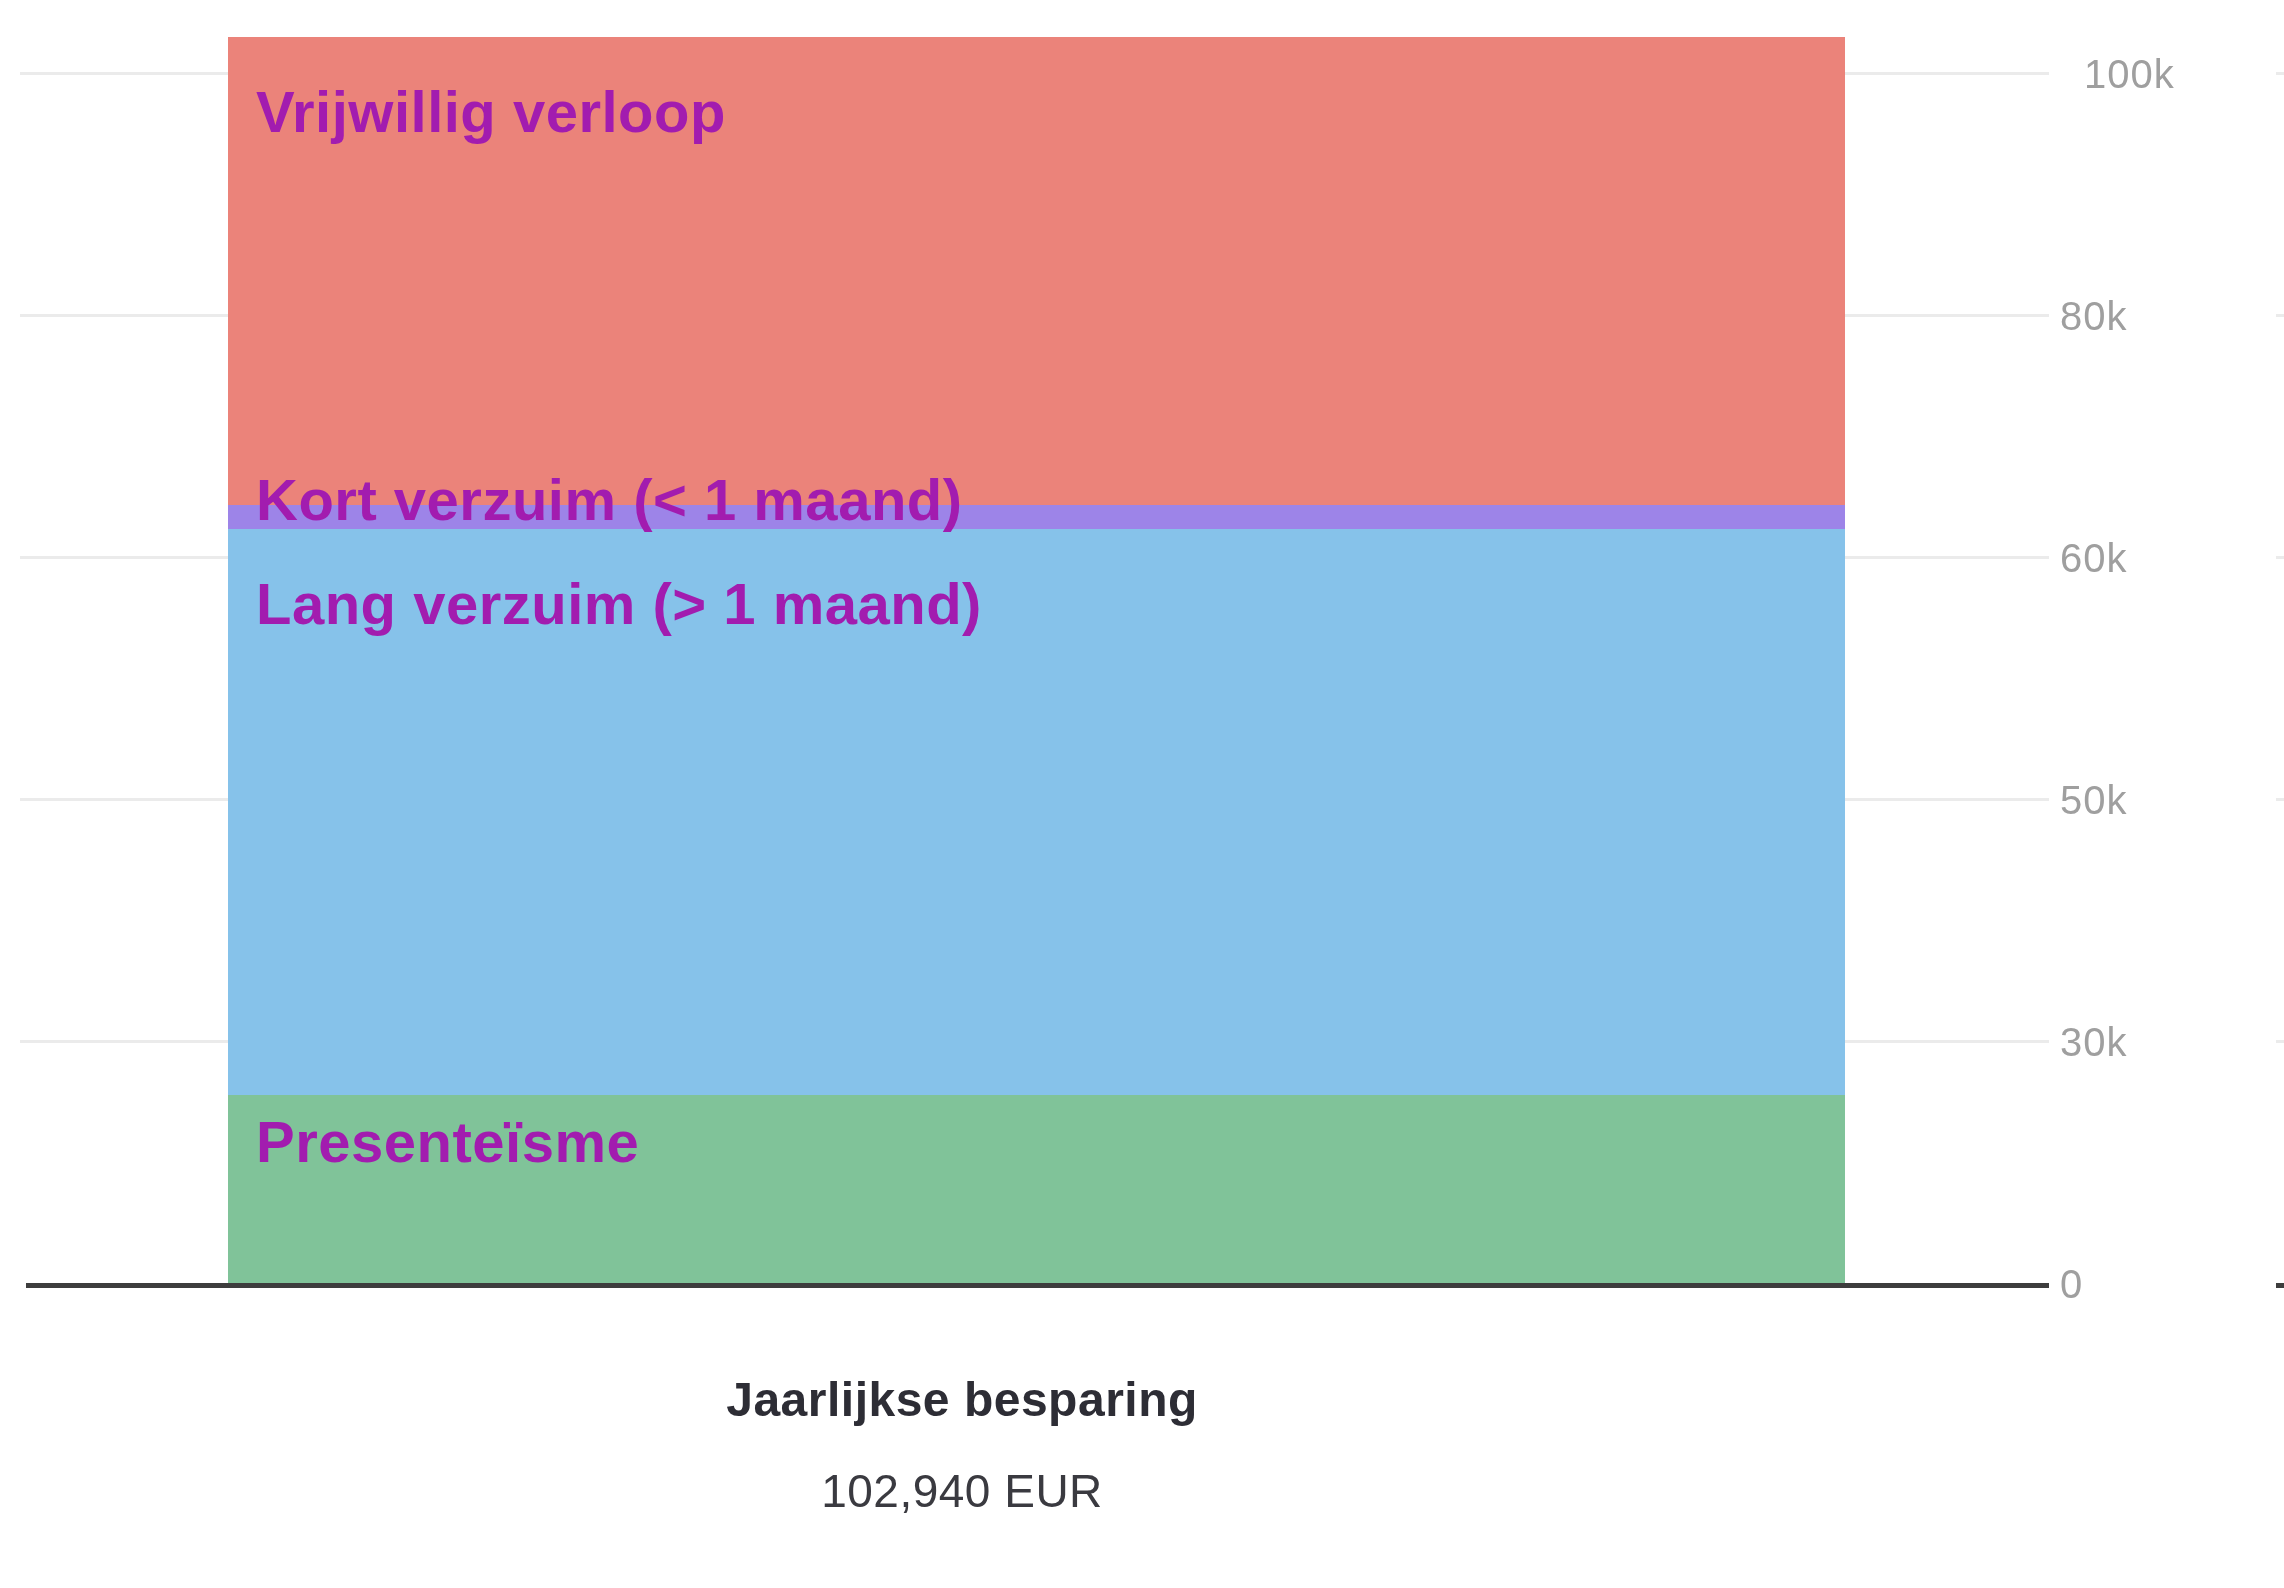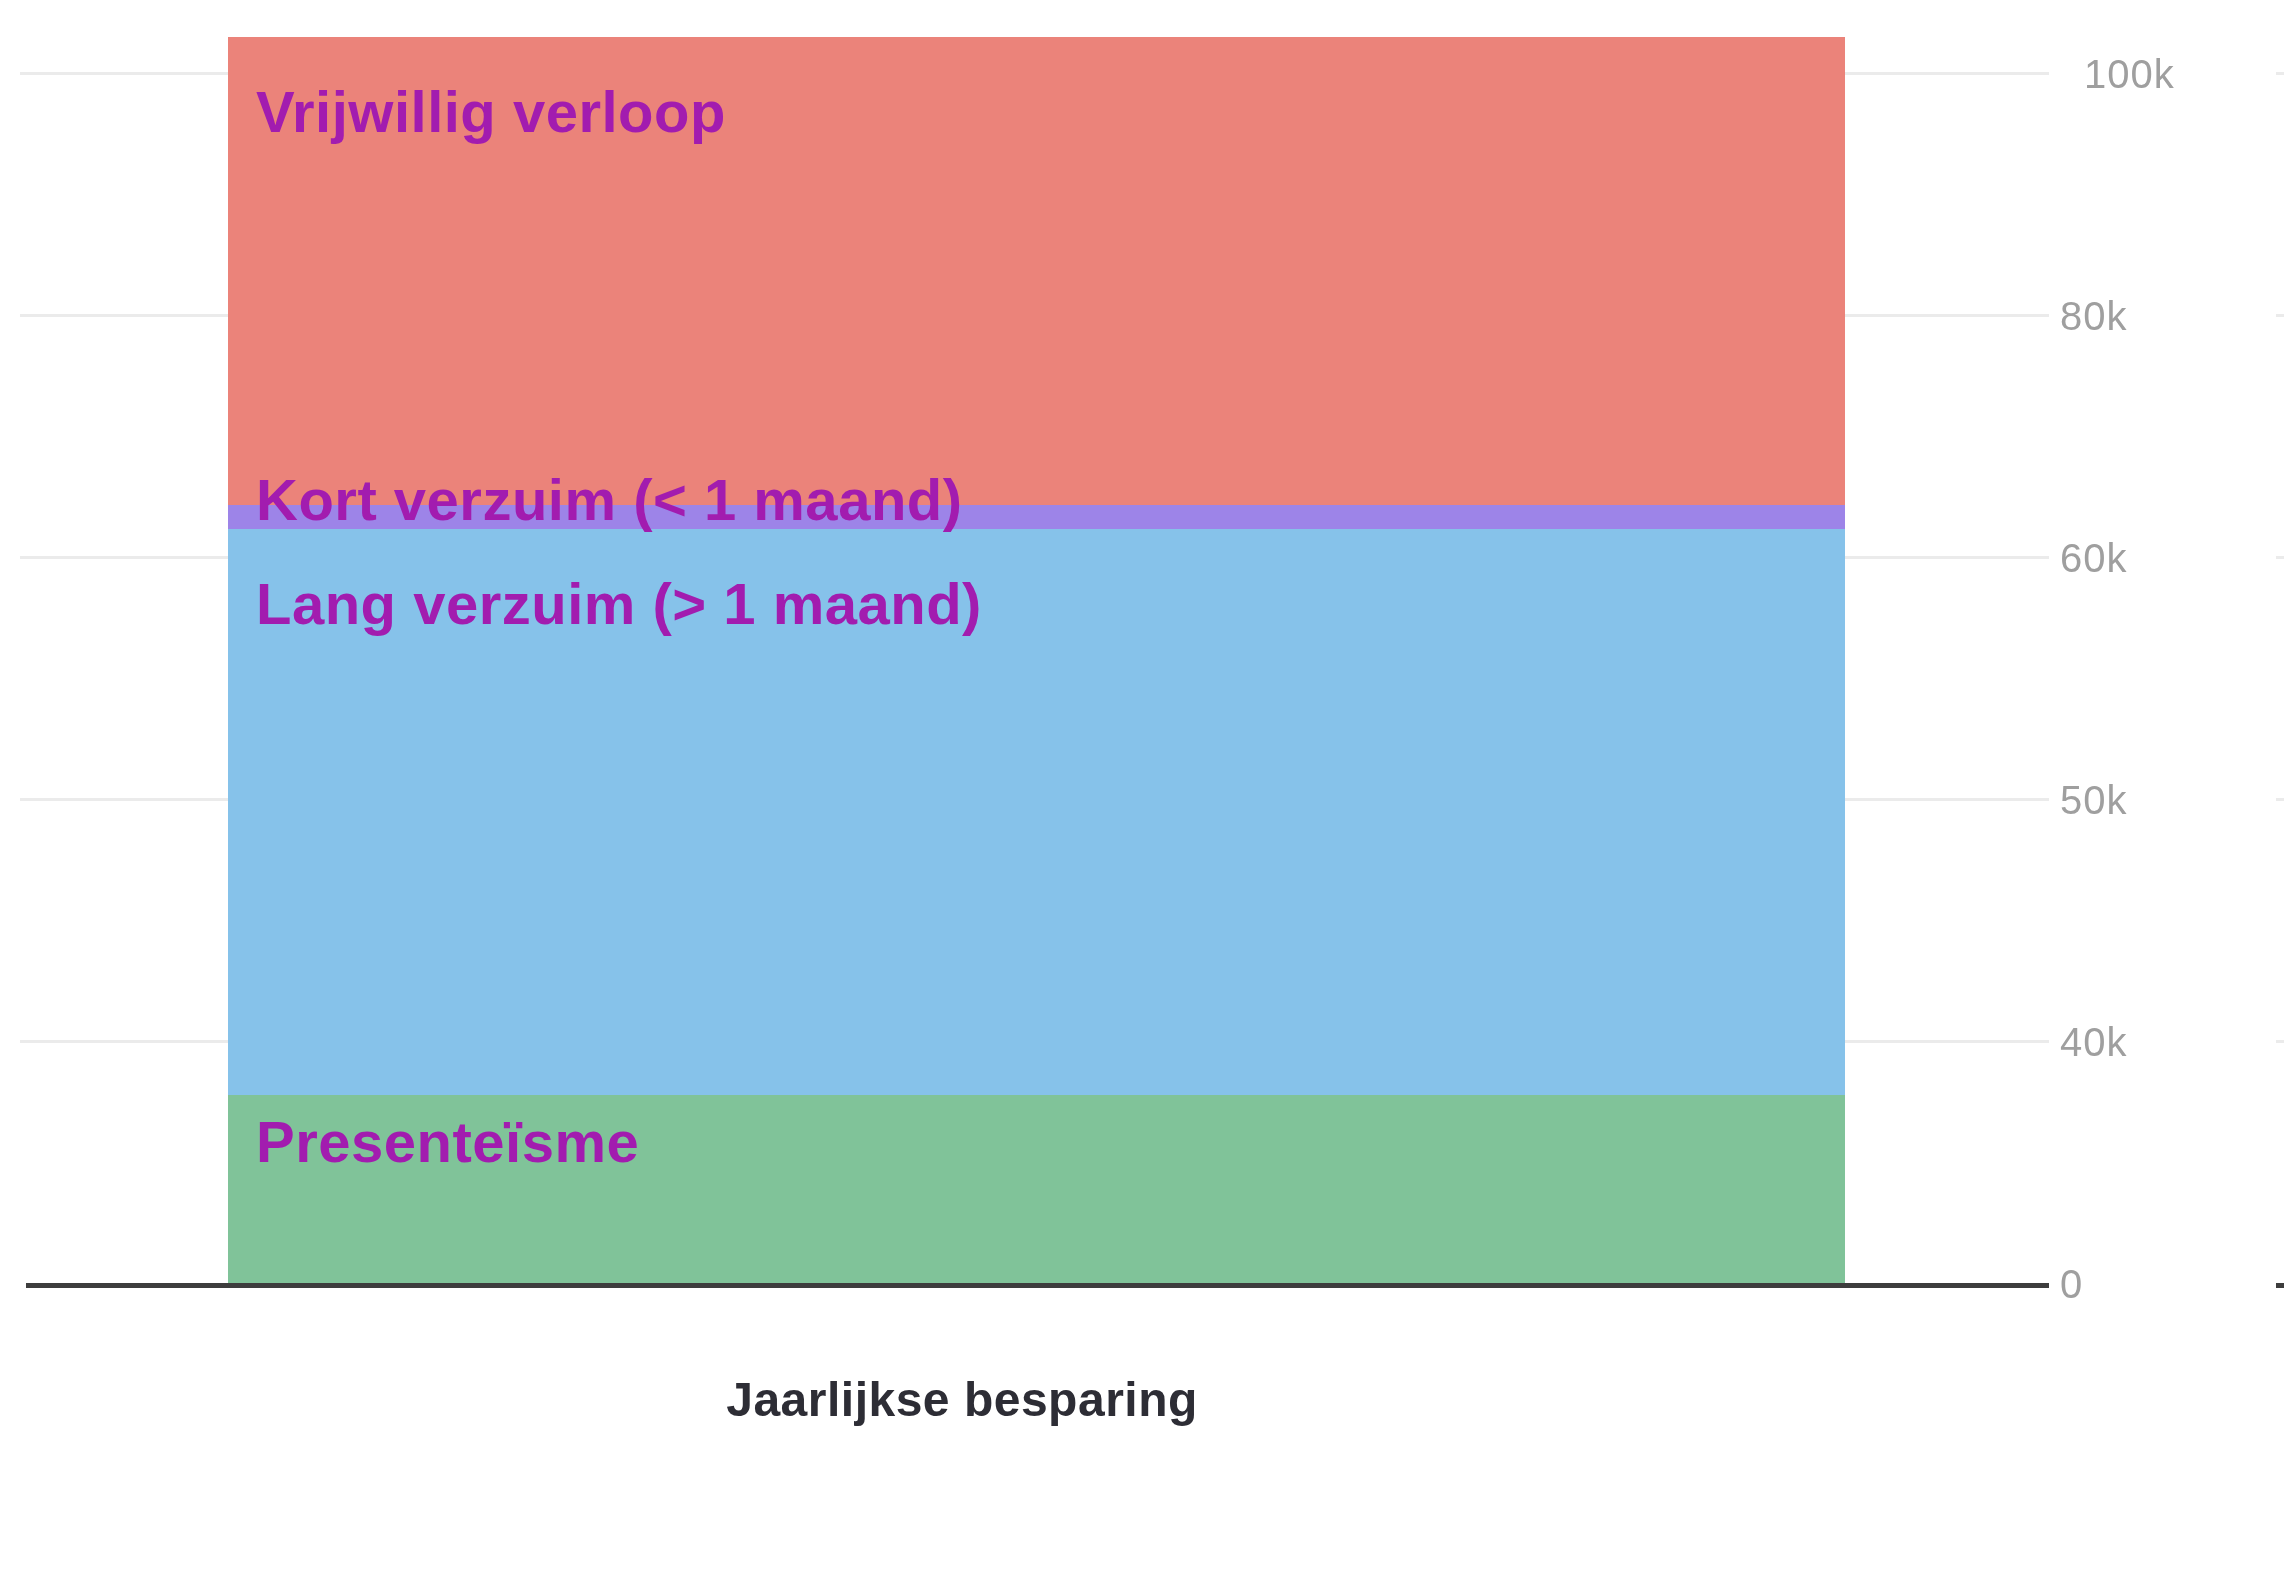--- a/index.html
+++ b/index.html
@@ -109,17 +109,18 @@
       <div class="seg-label" style="left: 256px; top: 1113px;">Presenteïsme</div>
       <div class="seg-label" style="left: 256px; top: 575.17px;">Lang verzuim (&gt; 1 maand)</div>
       <div class="seg-label" style="left: 256px; top: 471px;">Kort verzuim (&lt; 1 maand)</div>
       <div class="seg-label" style="left: 256px; top: 83.426px;">Vrijwillig verloop</div>
     </div>
   <div id="tick-layer">
       <div class="tick-label" style="top: 74px; margin-left: 24px;">100k</div>
       <div class="tick-label" style="top: 316px;">80k</div>
       <div class="tick-label" style="top: 558px;">60k</div>
       <div class="tick-label" style="top: 800px;">50k</div>
-      <div class="tick-label" style="top: 1042px;">40k</div>
+      <div class="tick-label" style="top: 1042px;">30k</div>
       <div class="tick-label" style="top: 1284px;">0</div>
     </div>
   <div class="cat-label">Jaarlijkse besparing</div>
+  <div class="cat-value">102,940 EUR</div>
 </div>
 
 </body></html>

